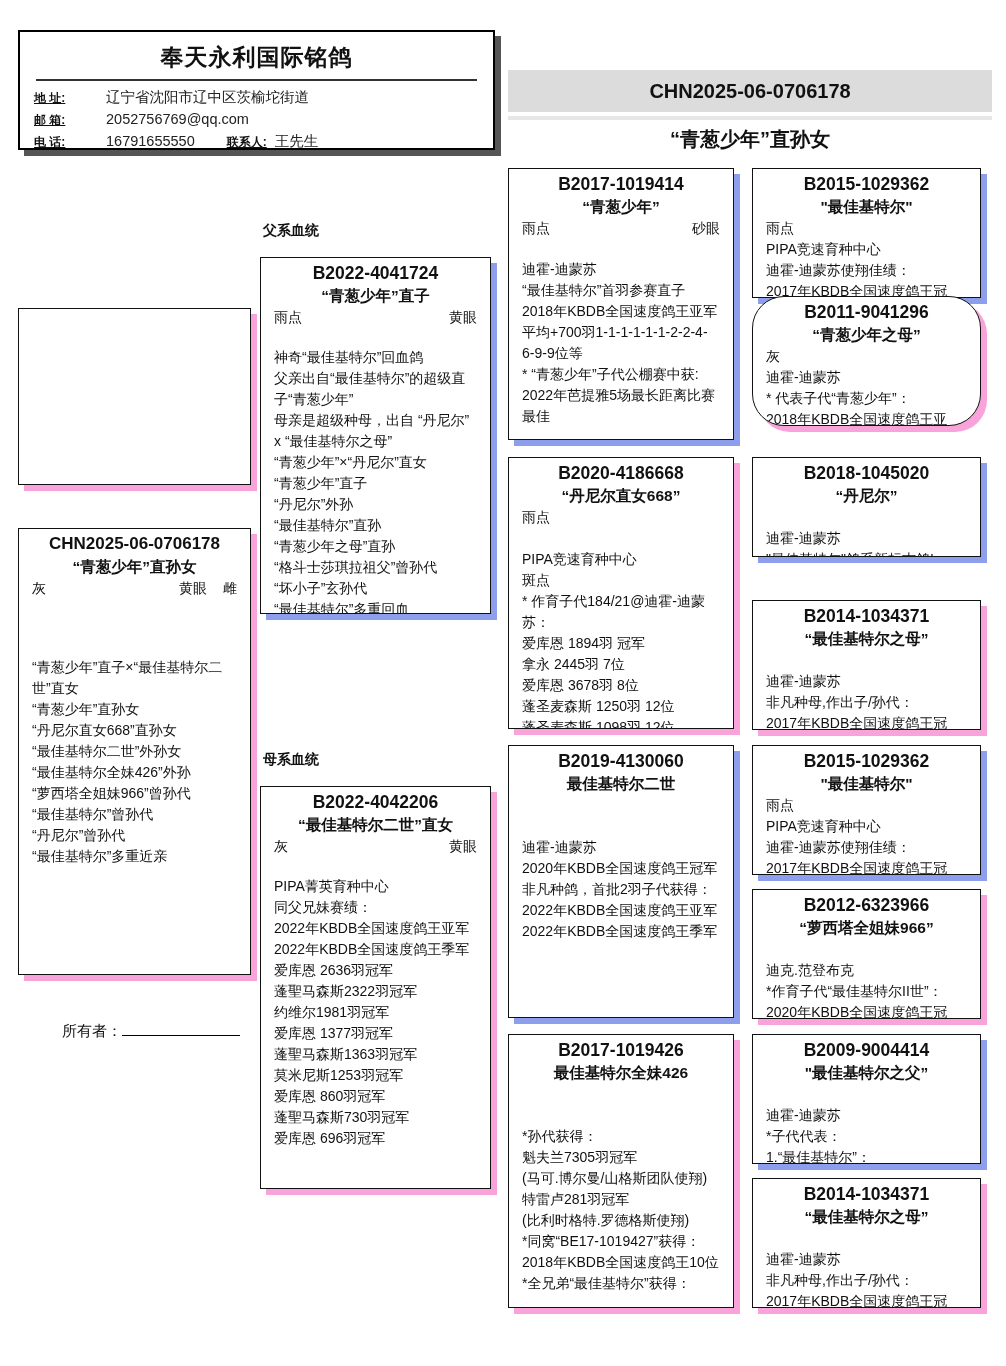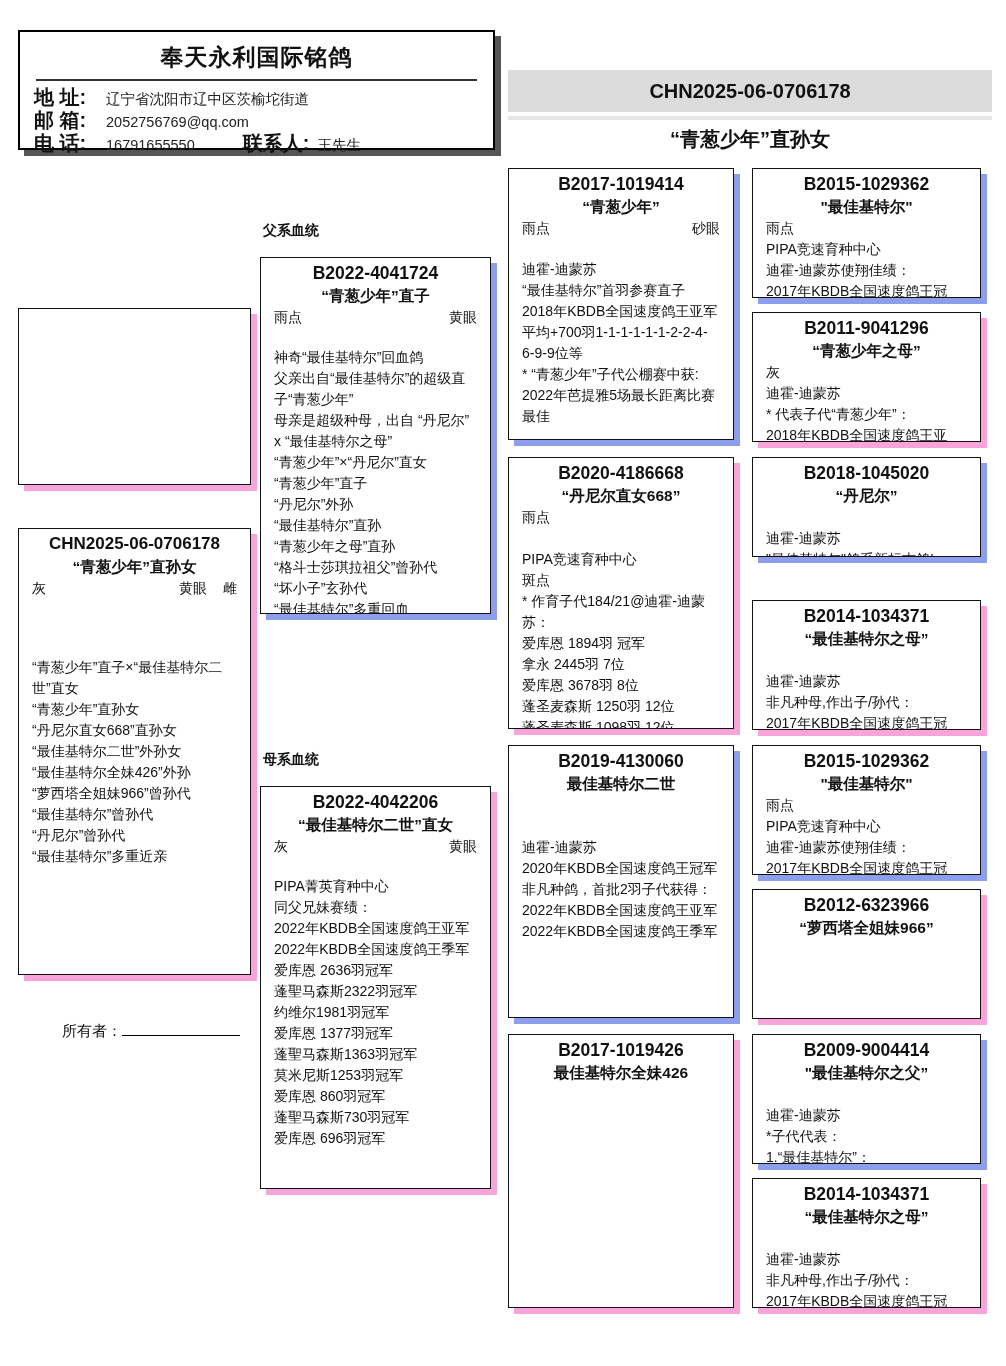--- a/index.html
+++ b/index.html
@@ -6,23 +6,23 @@
   html,body { background:#ffffff; }
   body { font-family:"Liberation Sans","DejaVu Sans",sans-serif; color:#111; }
   #page { position:relative; width:1006px; height:1366px; background:#fff; overflow:hidden; }
 
   
   .header-card { position:absolute; left:18px; top:30px; width:477px; height:120px;
     border:2px solid #000; background:#fff; box-shadow:6px 6px 0 #555; padding:6px 14px 12px; }
   .header-title { text-align:center; font-size:23px; font-weight:bold; letter-spacing:1px; padding:4px 0 6px; }
   .header-divider { border-top:2px solid #333; margin:0 2px 6px; }
   .contact-row { display:flex; align-items:baseline; line-height:21px; }
-  .contact-label { font-weight:bold; font-size:20px; width:72px; flex:none; }
+  .contact-label { font-weight:bold; font-size:12px; width:72px; flex:none;text-decoration:underline; }
   .contact-value { font-size:14.5px; color:#222; }
-  .contact-pair2 { display:flex; align-items:baseline; margin-left:48px; }
+  .contact-pair2 { display:flex; align-items:baseline; margin-left:32px; }
 
   
   .plate-bar { position:absolute; left:508px; top:70px; width:484px; height:42px; background:#dcdcdc;
     text-align:center; font-size:20px; font-weight:bold; line-height:42px; }
   .plate-strip { position:absolute; left:508px; top:116px; width:484px; height:4px; background:#e6e6e6; }
   .plate-subtitle { position:absolute; left:508px; top:126px; width:484px; text-align:center;
     font-size:20px; font-weight:bold; }
 
   
   .line-label { position:absolute; font-size:14px; font-weight:bold; }
@@ -181,32 +181,42 @@
 迪霍-迪蒙苏
 2020年KBDB全国速度鸽王冠军
  非凡种鸽，首批2羽子代获得：
 2022年KBDB全国速度鸽王亚军
 2022年KBDB全国速度鸽王季军</div>
   </div>
 
   <div class="card pink" style="left:508px; top:1034px; width:226px; height:274px;">
     <div class="ring">B2017-1019426</div>
     <div class="pname">最佳基特尔全妹426</div>
+    <div class="lines">
+
+*孙代获得：
+ 魁夫兰7305羽冠军
+(马可.博尔曼/山格斯团队使翔)
+特雷卢281羽冠军
+(比利时格特.罗德格斯使翔)
+ *同窝“BE17-1019427”获得：
+2018年KBDB全国速度鸽王10位
+*全兄弟“最佳基特尔”获得：</div>
   </div>
 
   <div class="card blue" style="left:752px; top:168px; width:229px; height:130px;">
     <div class="ring">B2015-1029362</div>
     <div class="pname">"最佳基特尔"</div>
     <div class="lines">雨点
 PIPA竞速育种中心
  迪霍-迪蒙苏使翔佳绩：
  2017年KBDB全国速度鸽王冠</div>
   </div>
 
-  <div class="card pink" style="left:752px; top:312px; width:229px; height:130px;">
+  <div class="card pink" style="left:752px; top:296px; width:229px; height:130px;border-radius:32px;">
     <div class="ring">B2011-9041296</div>
     <div class="pname">“青葱少年之母”</div>
     <div class="lines">灰
 迪霍-迪蒙苏
 * 代表子代“青葱少年”：
 2018年KBDB全国速度鸽王亚</div>
   </div>
 
   <div class="card blue" style="left:752px; top:457px; width:229px; height:100px;">
     <div class="ring">B2018-1045020</div>
@@ -231,20 +241,24 @@
     <div class="pname">"最佳基特尔"</div>
     <div class="lines">雨点
 PIPA竞速育种中心
  迪霍-迪蒙苏使翔佳绩：
  2017年KBDB全国速度鸽王冠</div>
   </div>
 
   <div class="card pink" style="left:752px; top:889px; width:229px; height:130px;">
     <div class="ring">B2012-6323966</div>
     <div class="pname">“萝西塔全姐妹966”</div>
+    <div class="lines">
+迪克.范登布克
+ *作育子代“最佳基特尔II世”：
+2020年KBDB全国速度鸽王冠</div>
   </div>
 
   <div class="card blue" style="left:752px; top:1034px; width:229px; height:130px;">
     <div class="ring">B2009-9004414</div>
     <div class="pname">"最佳基特尔之父”</div>
     <div class="lines">
 迪霍-迪蒙苏
  *子代代表：
 1.“最佳基特尔”：</div>
   </div>

